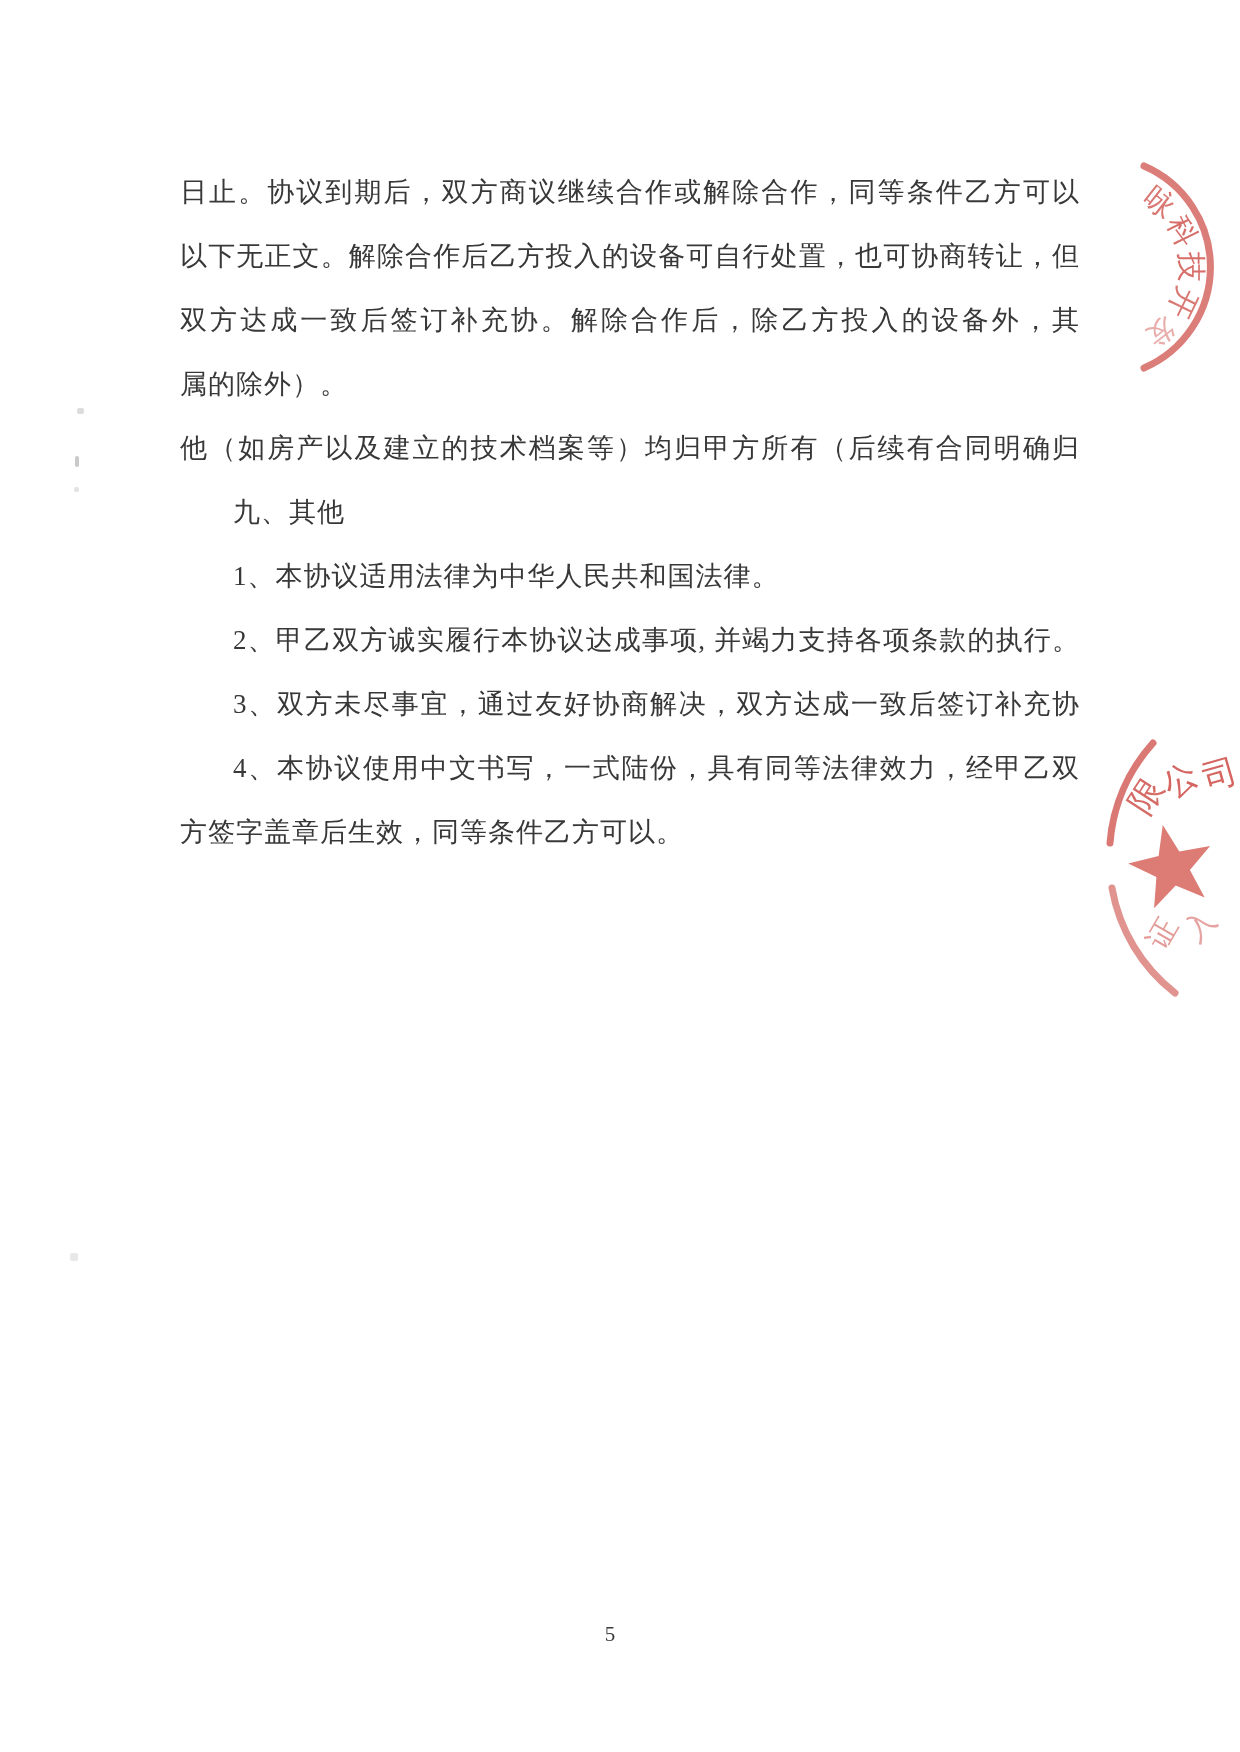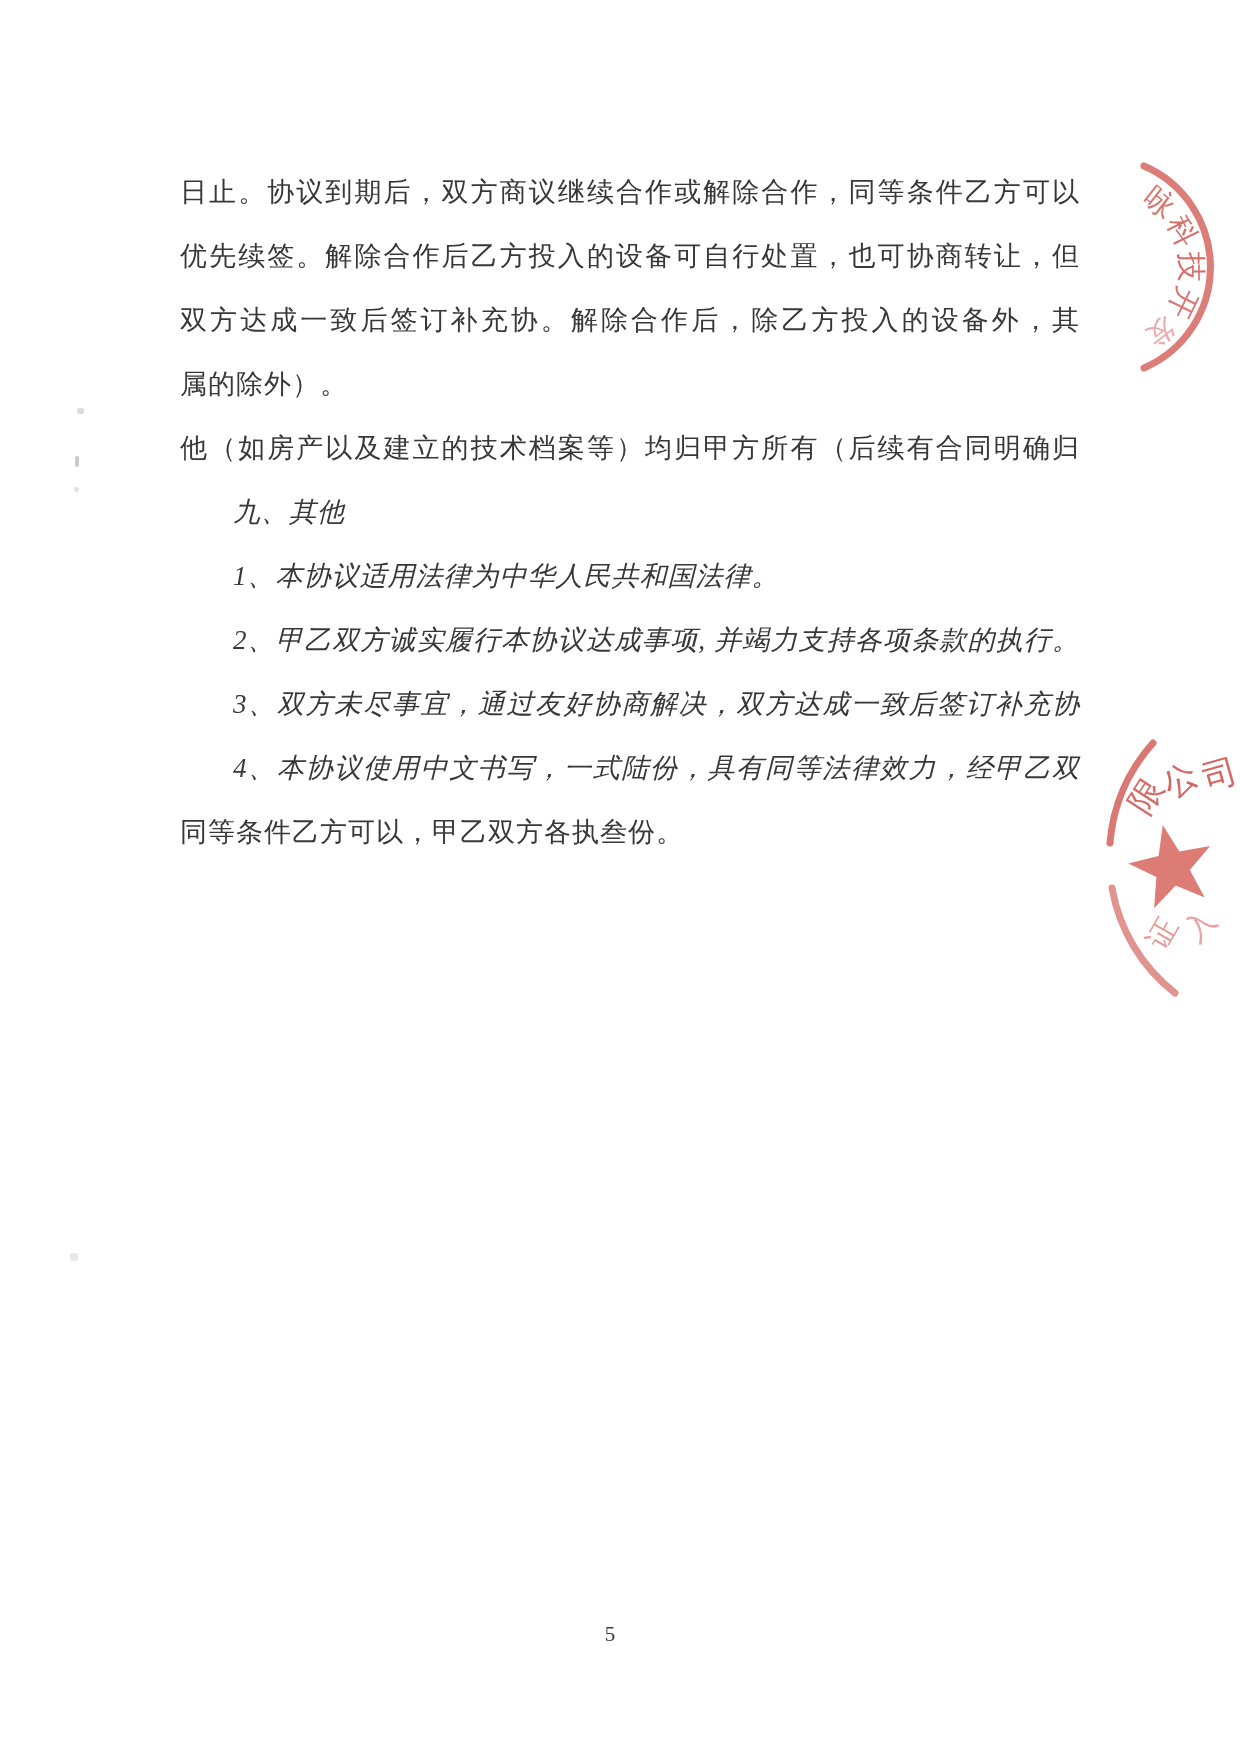--- a/index.html
+++ b/index.html
@@ -31,21 +31,20 @@
     white-space: nowrap;
   }
   .line.justify {
     white-space: normal;
     text-align: justify;
     text-align-last: justify;
   }
   .line.indent {
     padding-left: 53px;
     width: 847px;
-    font-style: italic;
   }
   .page-number {
     position: absolute;
     top: 1622px;
     left: 560px;
     width: 100px;
     text-align: center;
     font-size: 21px;
     color: #3a3a3a;
   }
@@ -63,30 +62,30 @@
     font-family: "Liberation Serif", "DejaVu Serif", serif;
   }
 </style>
 </head>
 <body>
 
 <div class="page">
 
   <div class="text-block">
     <div class="line justify">日止。协议到期后，双方商议继续合作或解除合作，同等条件乙方可以</div>
-    <div class="line justify">优先续签。解除合作后乙方投入的设备可自行处置，也可协商转让，但</div>
+    <div class="line justify">以下无正文。解除合作后乙方投入的设备可自行处置，也可协商转让，但</div>
     <div class="line justify">双方达成一致后签订补充协。解除合作后，除乙方投入的设备外，其</div>
     <div class="line">属的除外）。</div>
     <div class="line justify">他（如房产以及建立的技术档案等）均归甲方所有（后续有合同明确归</div>
     <div class="line indent">九、其他</div>
     <div class="line indent">1、本协议适用法律为中华人民共和国法律。</div>
     <div class="line indent justify">2、甲乙双方诚实履行本协议达成事项, 并竭力支持各项条款的执行。</div>
     <div class="line indent justify">3、双方未尽事宜，通过友好协商解决，双方达成一致后签订补充协</div>
     <div class="line indent justify">4、本协议使用中文书写，一式陆份，具有同等法律效力，经甲乙双</div>
-    <div class="line">同等条件乙方可以，甲乙双方各执叁份。</div>
+    <div class="line">方签字盖章后生效，同等条件乙方可以。</div>
   </div>
 
   <svg class="stamp-svg" style="left:1080px; top:152px;" width="160" height="235" viewBox="0 0 160 235">
     <path d="M 64 14 A 110 110 0 0 1 64 216" fill="none" stroke="#cd4b45" stroke-width="7" stroke-linecap="round" opacity="0.72"></path>
     <text x="0" y="0" transform="translate(80,50) rotate(38)" font-size="30" fill="#cd4b45" opacity="0.75" text-anchor="middle" dominant-baseline="central">咏</text>
     <text x="0" y="0" transform="translate(103,79) rotate(64)" font-size="30" fill="#cd4b45" opacity="0.8" text-anchor="middle" dominant-baseline="central">科</text>
     <text x="0" y="0" transform="translate(111,115) rotate(90)" font-size="30" fill="#cd4b45" opacity="0.8" text-anchor="middle" dominant-baseline="central">技</text>
     <text x="0" y="0" transform="translate(103,151) rotate(116)" font-size="30" fill="#cd4b45" opacity="0.75" text-anchor="middle" dominant-baseline="central">开</text>
     <text x="0" y="0" transform="translate(81,180) rotate(142)" font-size="28" fill="#cd4b45" opacity="0.45" text-anchor="middle" dominant-baseline="central">发</text>
   </svg>

